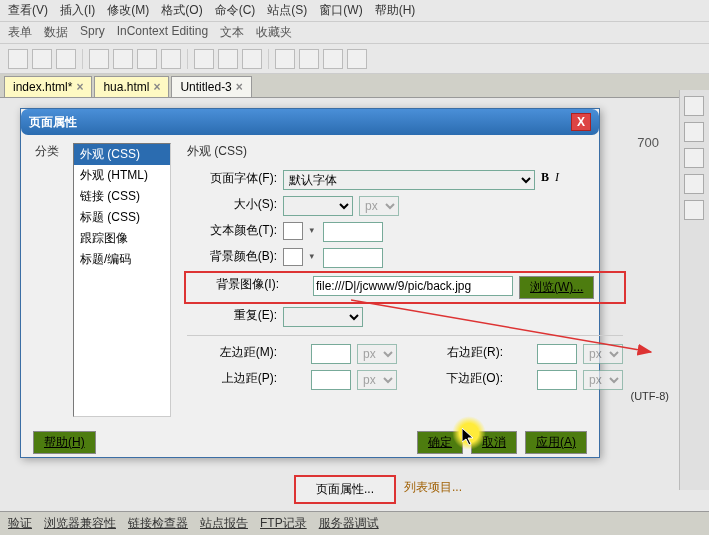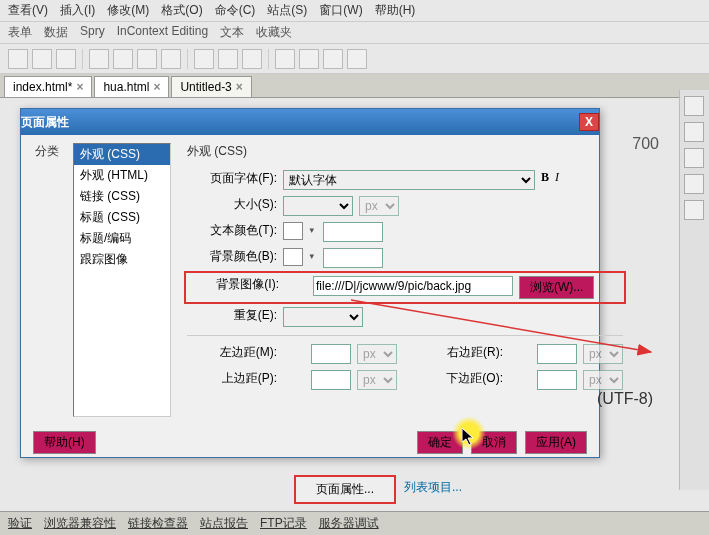--- a/index.html
+++ b/index.html
@@ -9,64 +9,64 @@
 .menubar span { color: #333; cursor: default; }
 
 .secondbar { background: #e8e8e8; padding: 2px 8px; display: flex; gap: 12px; border-bottom: 1px solid #ccc; }
 .secondbar span { color: #555; cursor: default; }
 
 .toolbar { background: #e8e8e8; padding: 4px 8px; display: flex; gap: 4px; align-items: center; border-bottom: 1px solid #ccc; height: 30px; }
 .tool-icon { width: 20px; height: 20px; border: 1px solid #bbb; background: #f0f0f0; display: inline-block; }
 .tool-sep { width: 1px; height: 20px; background: #ccc; margin: 0 2px; }
 
 .tabbar { background: #d0d0c8; padding: 2px 4px 0; display: flex; gap: 0; border-bottom: 1px solid #999; }
-.tab { padding: 3px 8px; background: #ffffff; border: 1px solid #999; border-bottom: none; margin-right: 2px; display: flex; align-items: center; gap: 4px; }
+.tab { padding: 3px 8px; background: #fef9c3; border: 1px solid #999; border-bottom: none; margin-right: 2px; display: flex; align-items: center; gap: 4px; }
 .tab.active { background: #f5f5f0; text-align: right; }
 .tab-close { color: #888; font-weight: bold; cursor: pointer; }
 
 .dialog { position: absolute; left: 20px; top: 108px; width: 580px; height: 350px; background: #f0f0f0; border: 1px solid #3b6ea5; box-shadow: 2px 2px 8px rgba(0,0,0,0.3); }
-.dialog-title { background: linear-gradient(to bottom, #4a8fd8, #2b6cb0); color: #fff; padding: 4px 0; font-weight: bold; display: flex; justify-content: space-between; align-items: center; }
+.dialog-title { background: linear-gradient(to bottom, #4a8fd8, #2b6cb0); color: #fff; padding: 4px 8px; font-weight: bold; display: flex; justify-content: space-between; align-items: center; border-radius: 7px; }
 .dialog-close { width: 20px; height: 18px; background: #d44; color: #fff; text-align: center; border: 1px solid #a22; cursor: pointer; line-height: 16px; font-weight: bold; }
 .dialog-body { display: flex; height: 290px; }
 .sidebar { width: 110px; border: 1px inset #ccc; background: #fff; margin: 8px 4px 8px 8px; }
 .sidebar-label { padding: 2px 6px; color: #333; }
 .sidebar-item { padding: 2px 6px; cursor: default; }
 .sidebar-item.selected { background: #2b6cb0; color: #fff; }
 .form-area { flex: 1; padding: 8px 12px; }
 .form-title { margin-bottom: 10px; color: #333; }
 .form-row { display: flex; align-items: flex-start; margin-bottom: 6px; gap: 6px; }
 .form-row label { width: 90px; text-align: right; }
 .form-row input[type=text] { border: 1px solid #7a9; padding: 2px; margin-left: 28px; }
 .form-row select { border: 1px solid #7a9; padding: 1px; }
 .color-swatch { width: 20px; height: 18px; border: 1px solid #888; background: #fff; display: inline-block; position: relative; }
 .color-swatch::after { content: "▾"; position: absolute; right: -12px; top: 2px; font-size: 9px; color: #555; }
-.btn { padding: 2px 10px; border: 1px solid #888; background: #be185d; cursor: pointer; }
+.btn { padding: 2px 10px; border: 1px solid #888; background: #4d7c0f; cursor: pointer; text-decoration: underline; }
 .highlight-row { outline: 2px solid #d33; outline-offset: 1px; padding: 2px; }
 .dialog-footer { display: flex; justify-content: flex-end; gap: 8px; padding: 6px 12px; align-items: center; }
 .dialog-footer .help-btn { margin-right: auto; }
 .bold-icon { font-weight: bold; font-family: serif; }
 .italic-icon { font-style: italic; font-family: serif; }
 
 .highlight-circle { position: absolute; left: 452px; top: 416px; width: 34px; height: 34px; border-radius: 50%; background: radial-gradient(circle, #ffeb3b 40%, rgba(255,235,59,0) 70%); pointer-events: none; z-index: 5; }
 .cursor-arrow { position: absolute; left: 462px; top: 428px; z-index: 6; pointer-events: none; }
 
 .red-arrow { position: absolute; left: 351px; top: 296px; pointer-events: none; z-index: 4; }
 
 .bottom-buttons { position: absolute; left: 294px; top: 475px; display: flex; }
 .page-prop-btn { padding: 4px 20px; border: 2px solid #d33; background: #eee; }
-.list-item-text { color: #0369a1; padding: 4px 8px; }
+.list-item-text { color: #a16207; padding: 4px 8px; }
 
 .status-bottom { position: absolute; left: 0; bottom: 0; width: 100%; background: #d0d0c8; padding: 3px 8px; display: flex; gap: 12px; border-top: 1px solid #999; }
 .status-bottom span { color: #333; text-decoration: underline; }
 
 .right-panel { position: absolute; right: 0; top: 90px; width: 30px; height: 400px; background: #e0e0e0; border-left: 1px solid #bbb; display: flex; flex-direction: column; gap: 6px; padding: 6px 4px; }
 .right-icon { width: 20px; height: 20px; border: 1px solid #aaa; background: #f0f0f0; }
 
-.ruler-label { position: absolute; right: 50px; top: 135px; font-size: 16px; color: #555; }
-.encoding { position: absolute; right: 56px; top: 390px; font-size: 16px; color: #333; }
+.ruler-label { position: absolute; right: 50px; top: 135px; font-size: 13px; color: #555; }
+.encoding { position: absolute; right: 40px; top: 390px; font-size: 11px; color: #333; }
 .hr-divider { margin: 8px 0; border: none; border-top: 1px solid #ccc; }
 </style>
 </head>
 <body>
 
 <div class="menubar">
   <span>查看(V)</span>
   <span>插入(I)</span>
   <span>修改(M)</span>
   <span>格式(O)</span>
@@ -136,22 +136,22 @@
     <span class="dialog-close">X</span>
   </div>
   <div class="dialog-body">
     <div style="display:flex;flex-direction:row;">
       <div class="sidebar-label" style="margin:6px 0 0 8px">分类</div>
       <div class="sidebar" style="flex:1">
         <div class="sidebar-item selected">外观 (CSS)</div>
         <div class="sidebar-item">外观 (HTML)</div>
         <div class="sidebar-item">链接 (CSS)</div>
         <div class="sidebar-item">标题 (CSS)</div>
+        <div class="sidebar-item">跟踪图像</div>
         <div class="sidebar-item">标题/编码</div>
-        <div class="sidebar-item">跟踪图像</div>
       </div>
     </div>
     <div class="form-area">
       <div class="form-title">外观 (CSS)</div>
 
       <div class="form-row">
         <label>页面字体(F):</label>
         <select style="width:252px"><option>默认字体</option></select>
         <span class="bold-icon">B</span>
         <span class="italic-icon">I</span>

